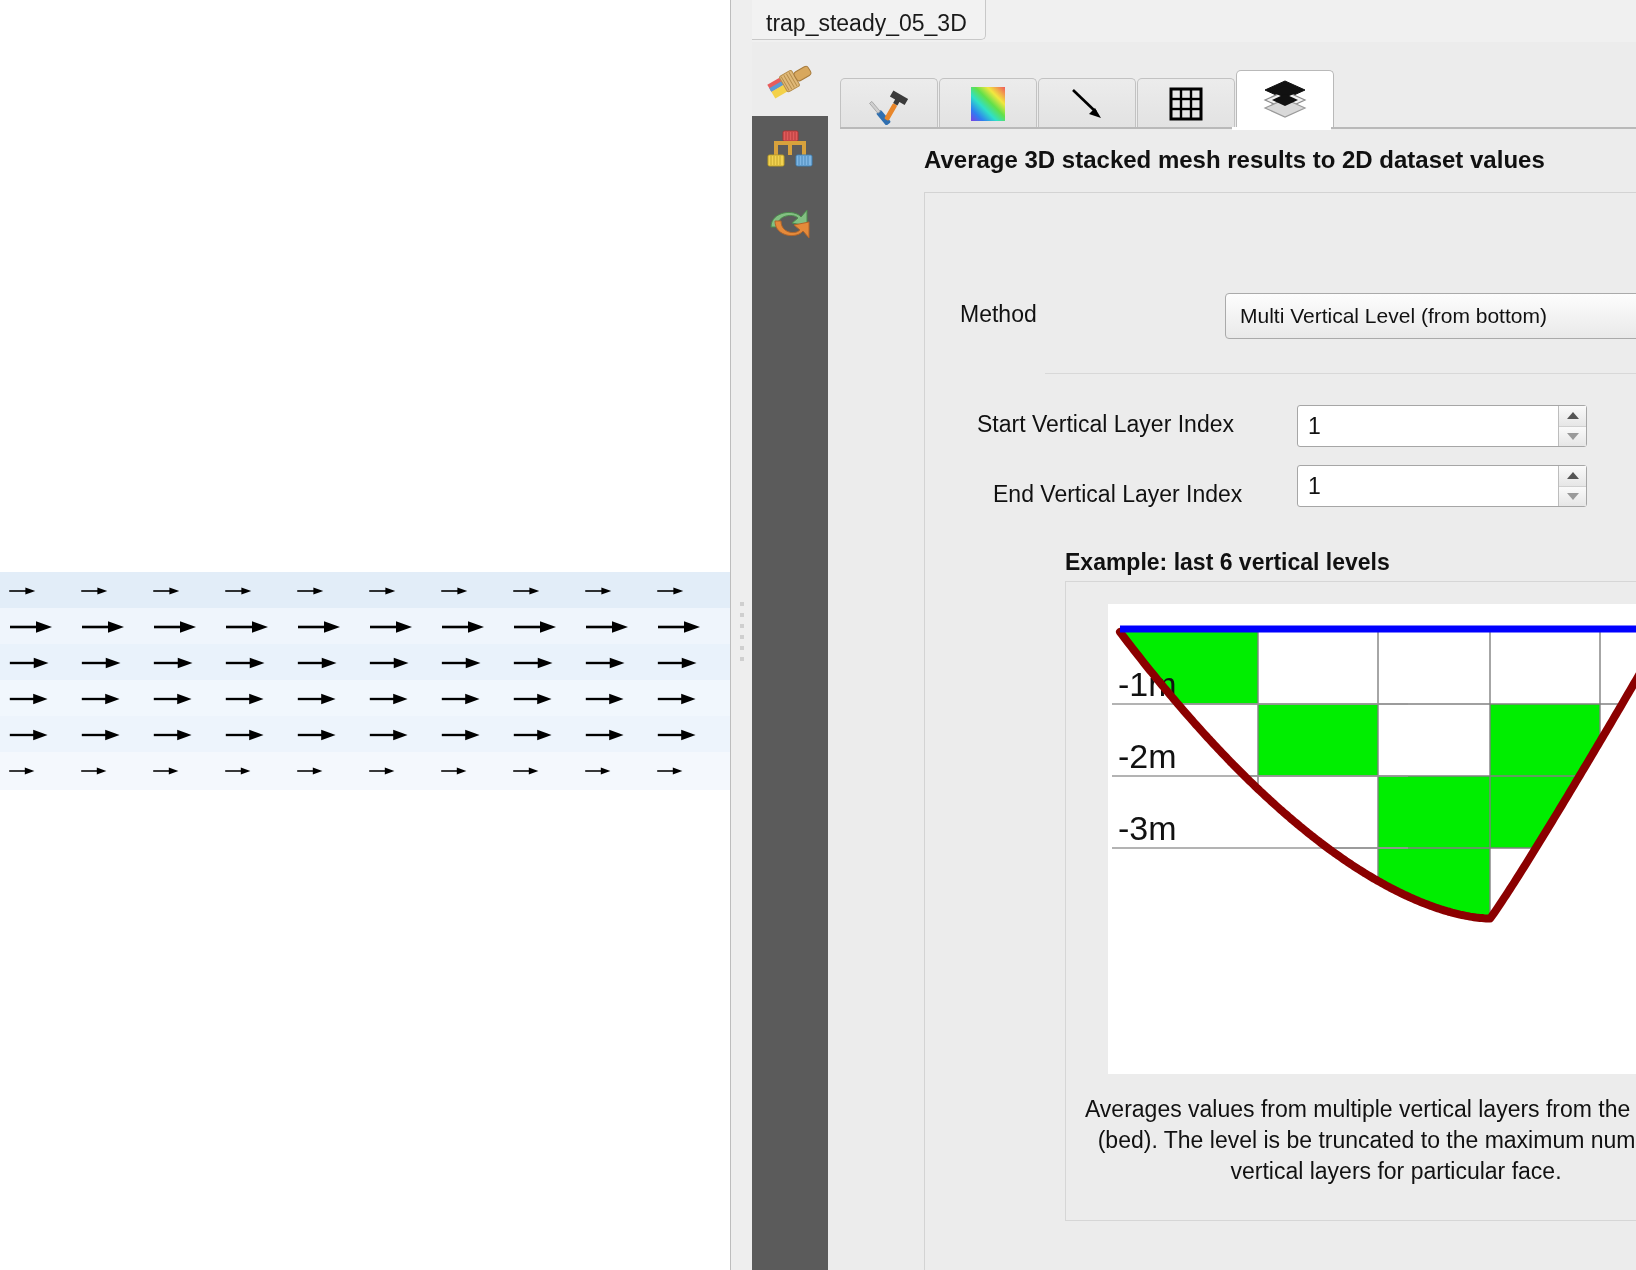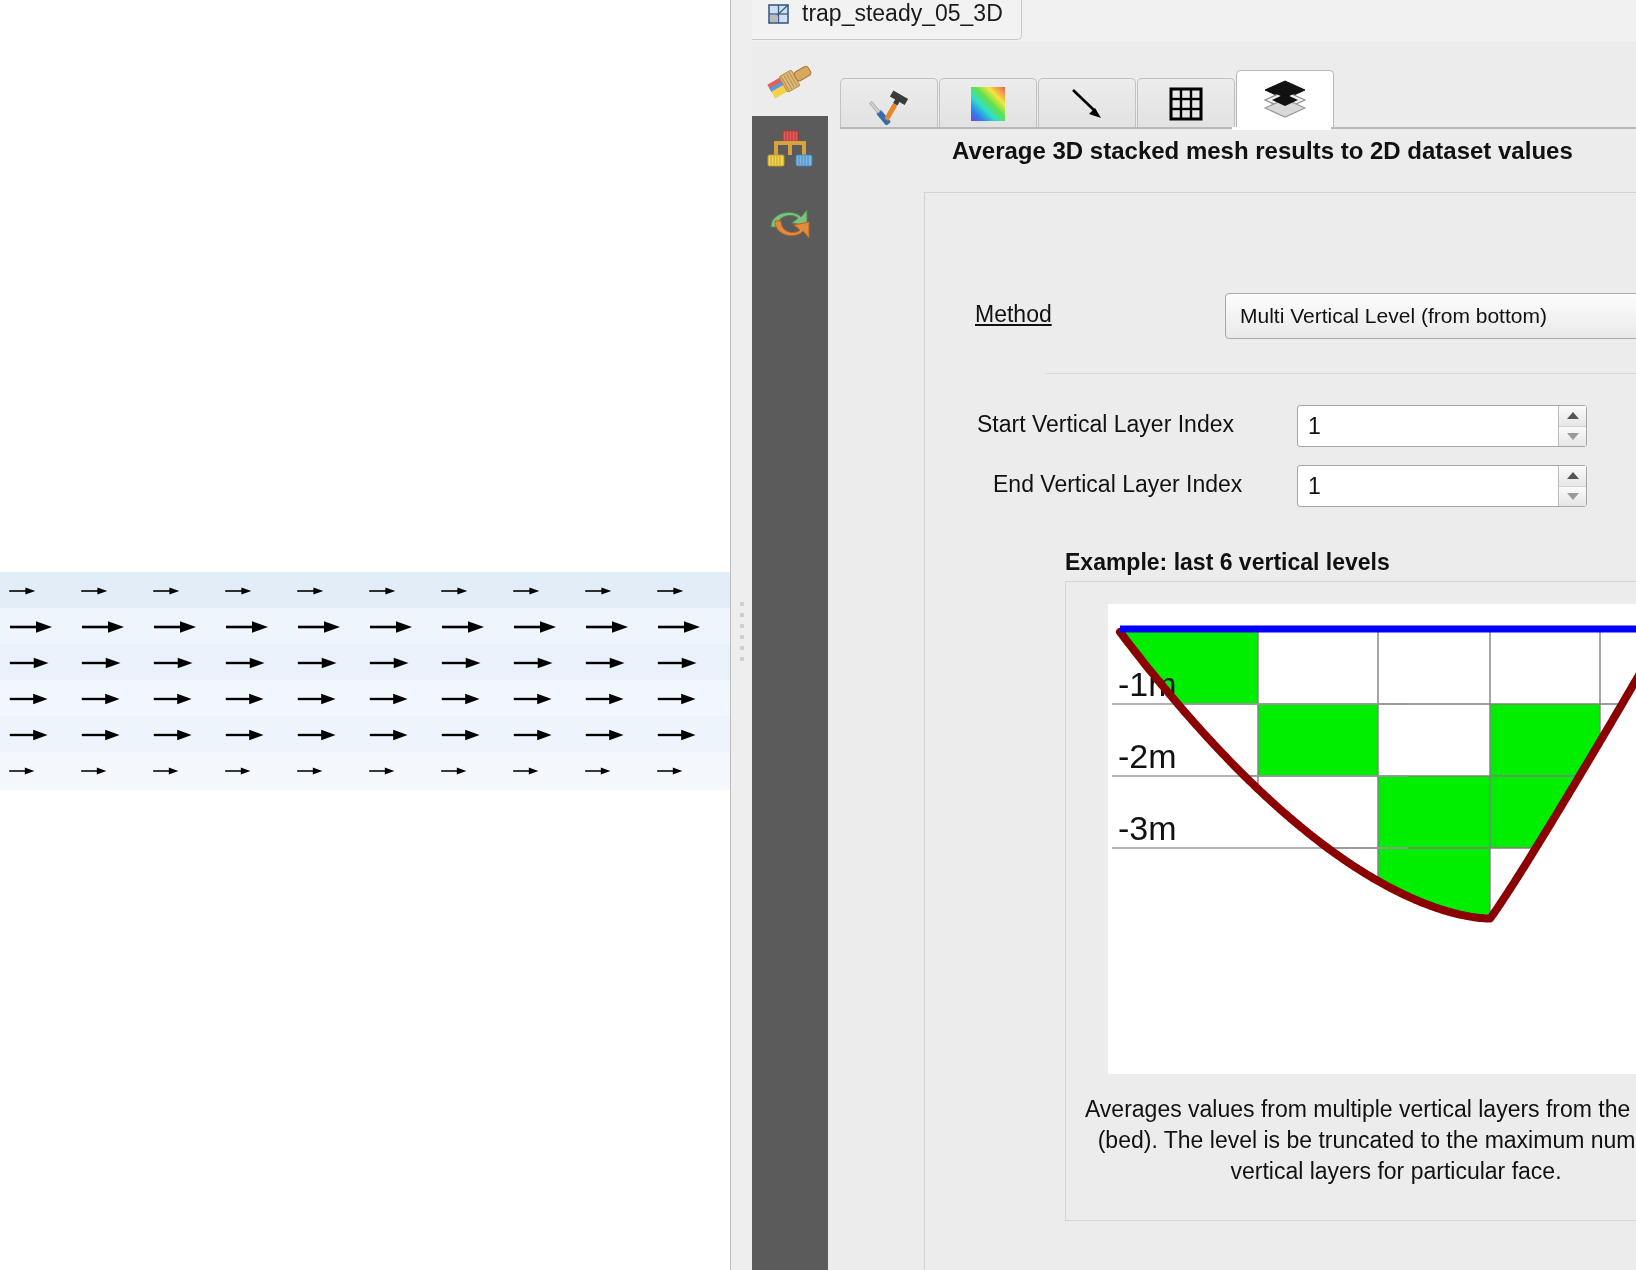--- a/index.html
+++ b/index.html
@@ -100,20 +100,21 @@
     padding: 0 18px 12px 14px;
     background: #f2f2f2;
     border: 1px solid #c8c8c8;
     border-top: none;
     border-left: none;
     border-radius: 0 0 5px 0;
     display: flex;
     align-items: center;
     gap: 10px;
     box-sizing: border-box;
+    flex-direction: column;
   }
   #dock-title-text {
     font-size: 23px;
     color: #1a1a1a;
     white-space: nowrap;
   }
 
   .mesh-icon {
     width: 26px; height: 26px;
     display: block;
@@ -195,26 +196,25 @@
     left: 88px;
     top: 130px;
     width: 796px;
     bottom: 0;
     background: #ececec;
   }
 
   #section-heading {
     position: absolute;
     left: 84px;
-    top: 7px;
+    top: 16px;
     font-size: 24px;
     font-weight: bold;
     color: #111;
     white-space: nowrap;
-    margin-left: 28px;
   }
 
   #group-box {
     position: absolute;
     left: 84px;
     top: 62px;
     width: 760px;
     height: 1100px;
     border: 1px solid #d3d3d3;
     border-bottom: none;
@@ -759,21 +759,21 @@
     </div>
     <div id="tab-underline"></div>
     <div id="tab-underline-cut"></div>
 
     <div id="tab-content">
 
       <div id="section-heading">Average 3D stacked mesh results to 2D dataset values</div>
 
       <div id="group-box">
 
-        <div class="form-label" style="left:50px; top:108px;text-decoration:underline;">Method</div>
+        <div class="form-label" style="left:35px; top:108px;">Method</div>
 
         <div id="method-combo">
           <span id="method-combo-text">Multi Vertical Level (from bottom)</span>
 
         </div>
 
         <div id="divider"></div>
 
         <div class="form-label" style="left:52px; top:218px;">Start Vertical Layer Index</div>
         <div class="spin" style="left:372px; top:212px;">
@@ -781,21 +781,21 @@
           <span class="spin-buttons">
             <span class="spin-btn up">
               <span class="spin-arrow-up"></span>
             </span>
             <span class="spin-btn dn">
               <span class="spin-arrow-dn"></span>
             </span>
           </span>
         </div>
 
-        <div class="form-label" style="left:68px; top:278px;text-align:center;">End Vertical Layer Index</div>
+        <div class="form-label" style="left:68px; top:288px;text-align:center;">End Vertical Layer Index</div>
         <div class="spin" style="left:372px; top:272px;">
           <span class="spin-value">1</span>
           <span class="spin-buttons">
             <span class="spin-btn up">
               <span class="spin-arrow-up"></span>
             </span>
             <span class="spin-btn dn">
               <span class="spin-arrow-dn"></span>
             </span>
           </span>

